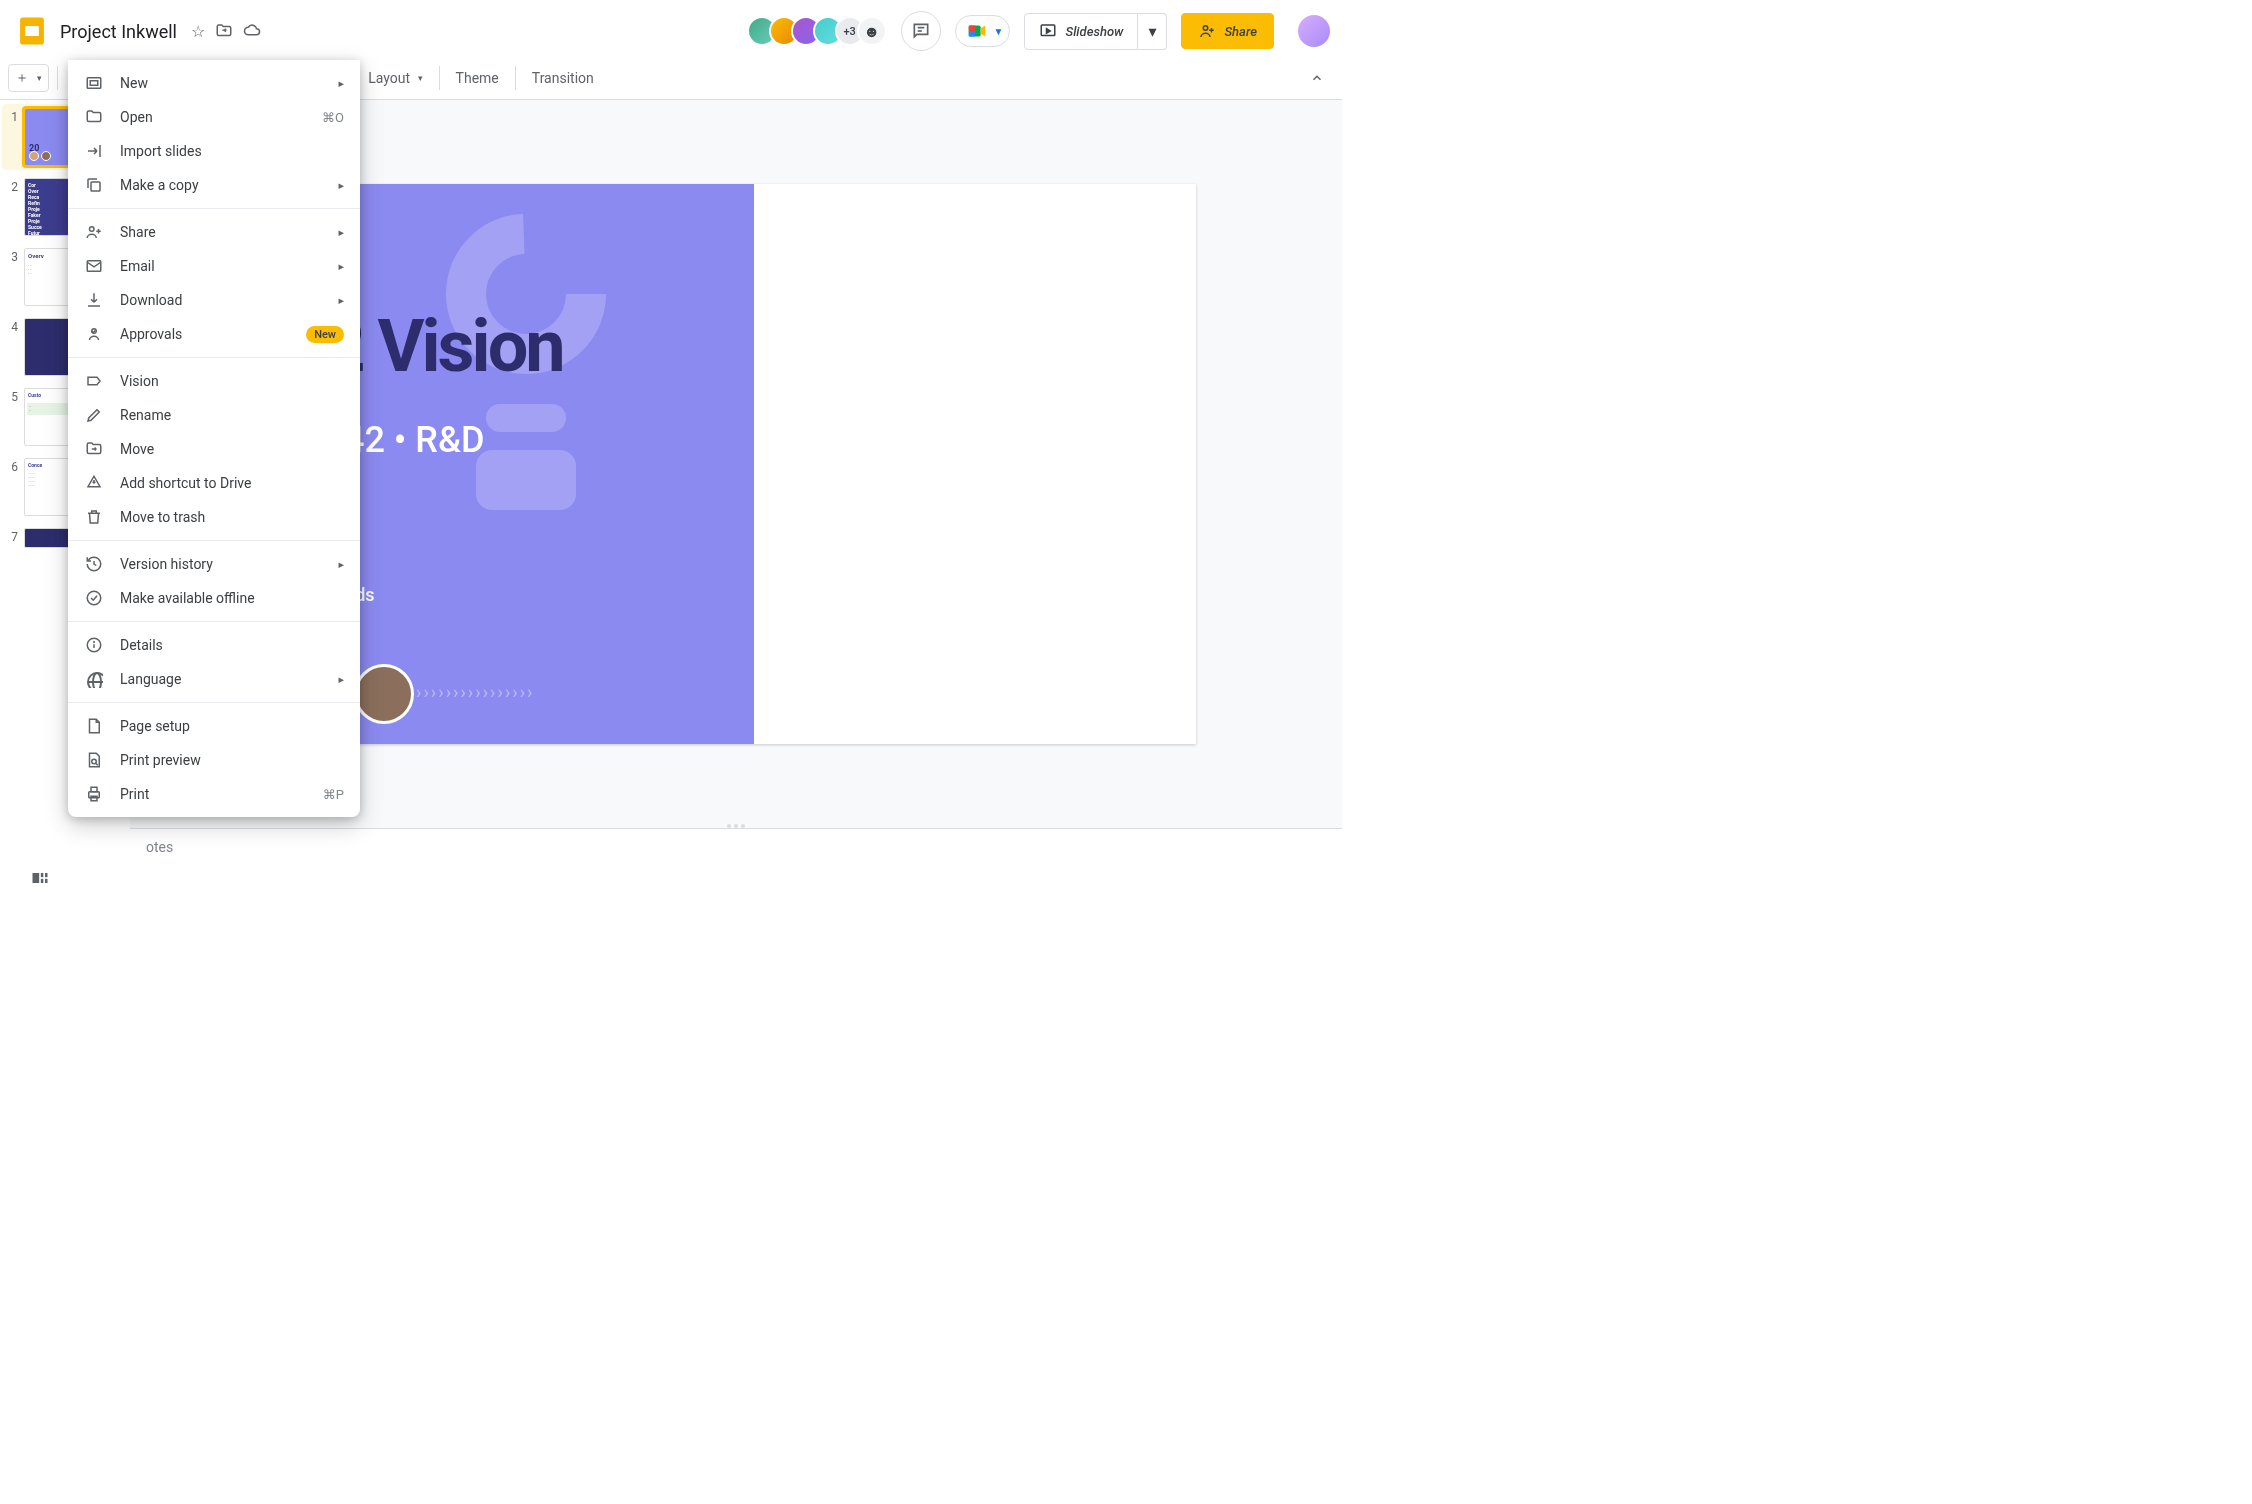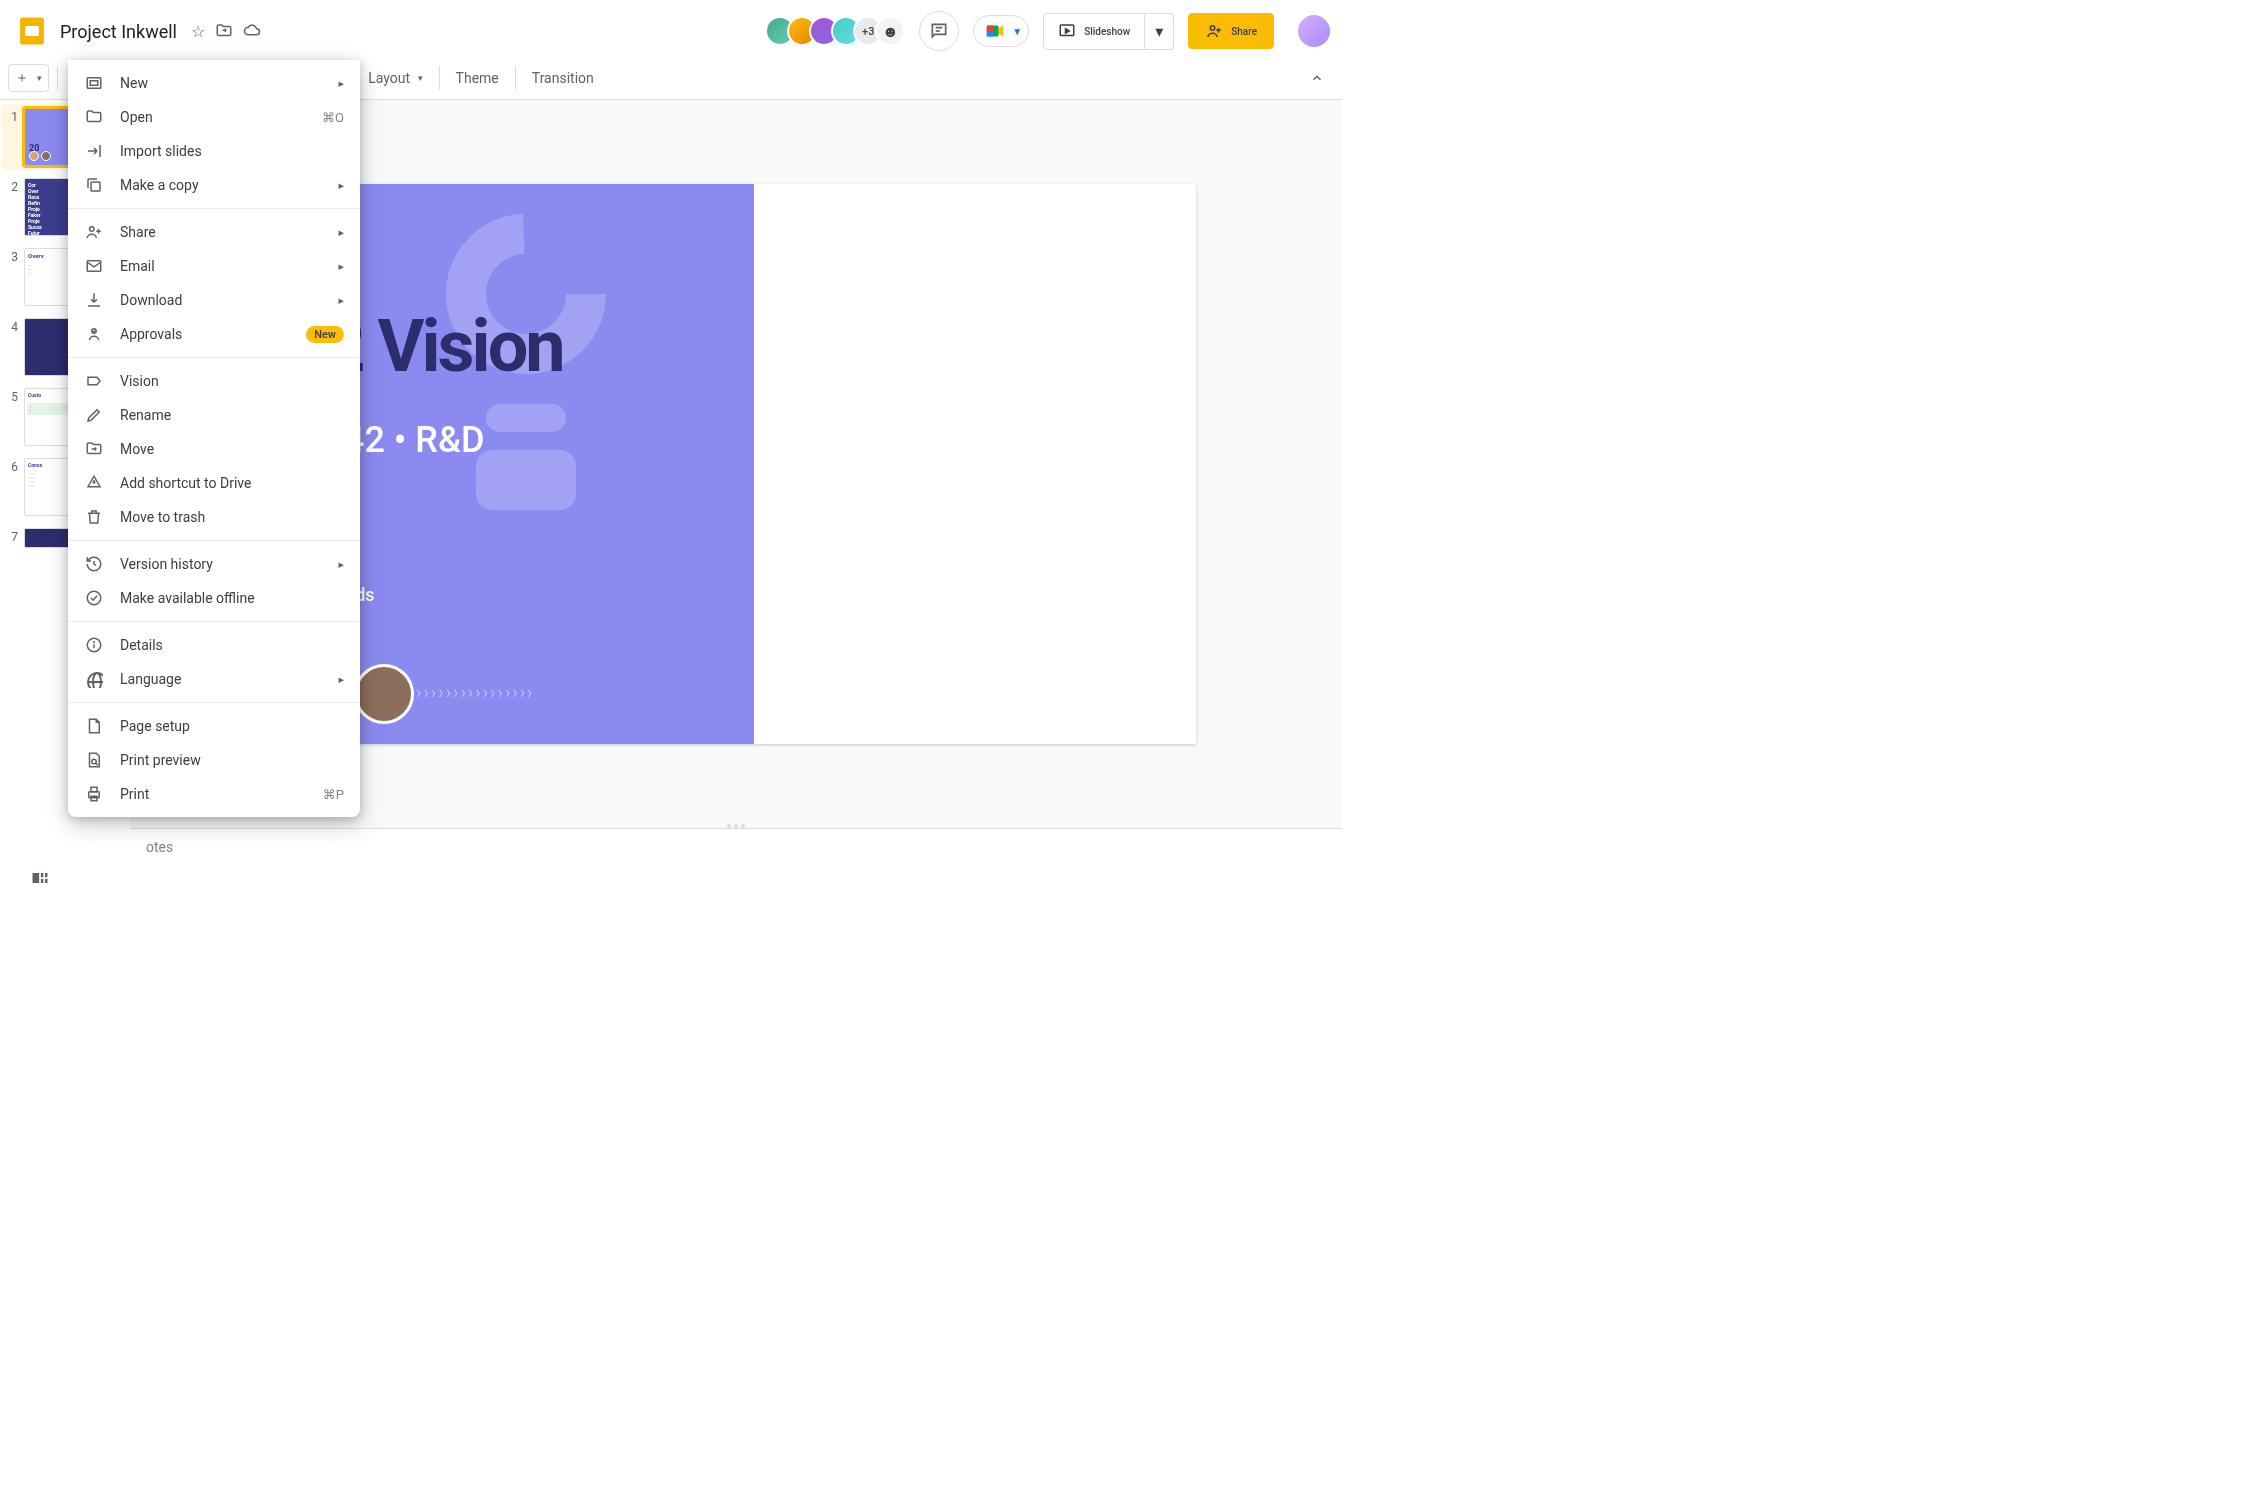--- a/index.html
+++ b/index.html
@@ -19,21 +19,21 @@
   .avatar:first-child{margin-left:0;}
   .av0{background:linear-gradient(135deg,#4a8,#6cb);}
   .av1{background:linear-gradient(135deg,#fbbc04,#ea8600);}
   .av2{background:linear-gradient(135deg,#a5c,#86e);}
   .av3{background:linear-gradient(135deg,#4cc,#6dd);}
   .av4{background:#e8eaed;}
   .av5{background:#f1f3f4; font-size:16px;}
   .circbtn { width:40px; height:40px; border:1px solid #dadce0; border-radius:50%; display:flex; align-items:center; justify-content:center; color:#5f6368; cursor:pointer;}
   .meet-pill{ display:flex; align-items:center; border:1px solid #dadce0; border-radius:20px; padding:4px 6px 4px 10px; gap:6px; cursor:pointer;}
   .meet-pill .tri{color:#1a73e8; font-size:10px;}
-  .btn { display:flex; align-items:center; gap:8px; padding:8px 16px; border:1px solid #dadce0; border-radius:4px; font-size:10px; color:#3c4043; cursor:pointer; font-weight:500;}
+  .btn { display:flex; align-items:center; gap:8px; padding:8px 16px; border:1px solid #dadce0; border-radius:4px; font-size:13px; color:#3c4043; cursor:pointer; font-weight:500;font-style:italic;}
   .btn.slideshow { padding:8px 14px; }
   .btn.share { background:#fbbc04; border-color:#fbbc04; color:#3c4043;}
   .split-caret{border:1px solid #dadce0; border-left:none; border-radius:0 4px 4px 0; padding:8px 10px; cursor:pointer; color:#3c4043;}
   .btn.slideshow{border-radius:4px 0 0 4px;}
   .user-av{width:32px;height:32px;border-radius:50%;background:linear-gradient(135deg,#d7aefb,#a78bfa); margin-left:10px;}
 
   
   .menubar { display:flex; align-items:center; padding-left:70px; height:28px; gap:0; font-size:14px; color:#5f6368;}
   .menubar .mitem{padding:4px 9px; border-radius:4px; cursor:pointer;}
   .menubar .mitem.active{background:#e8eaed; color:#202124;}

